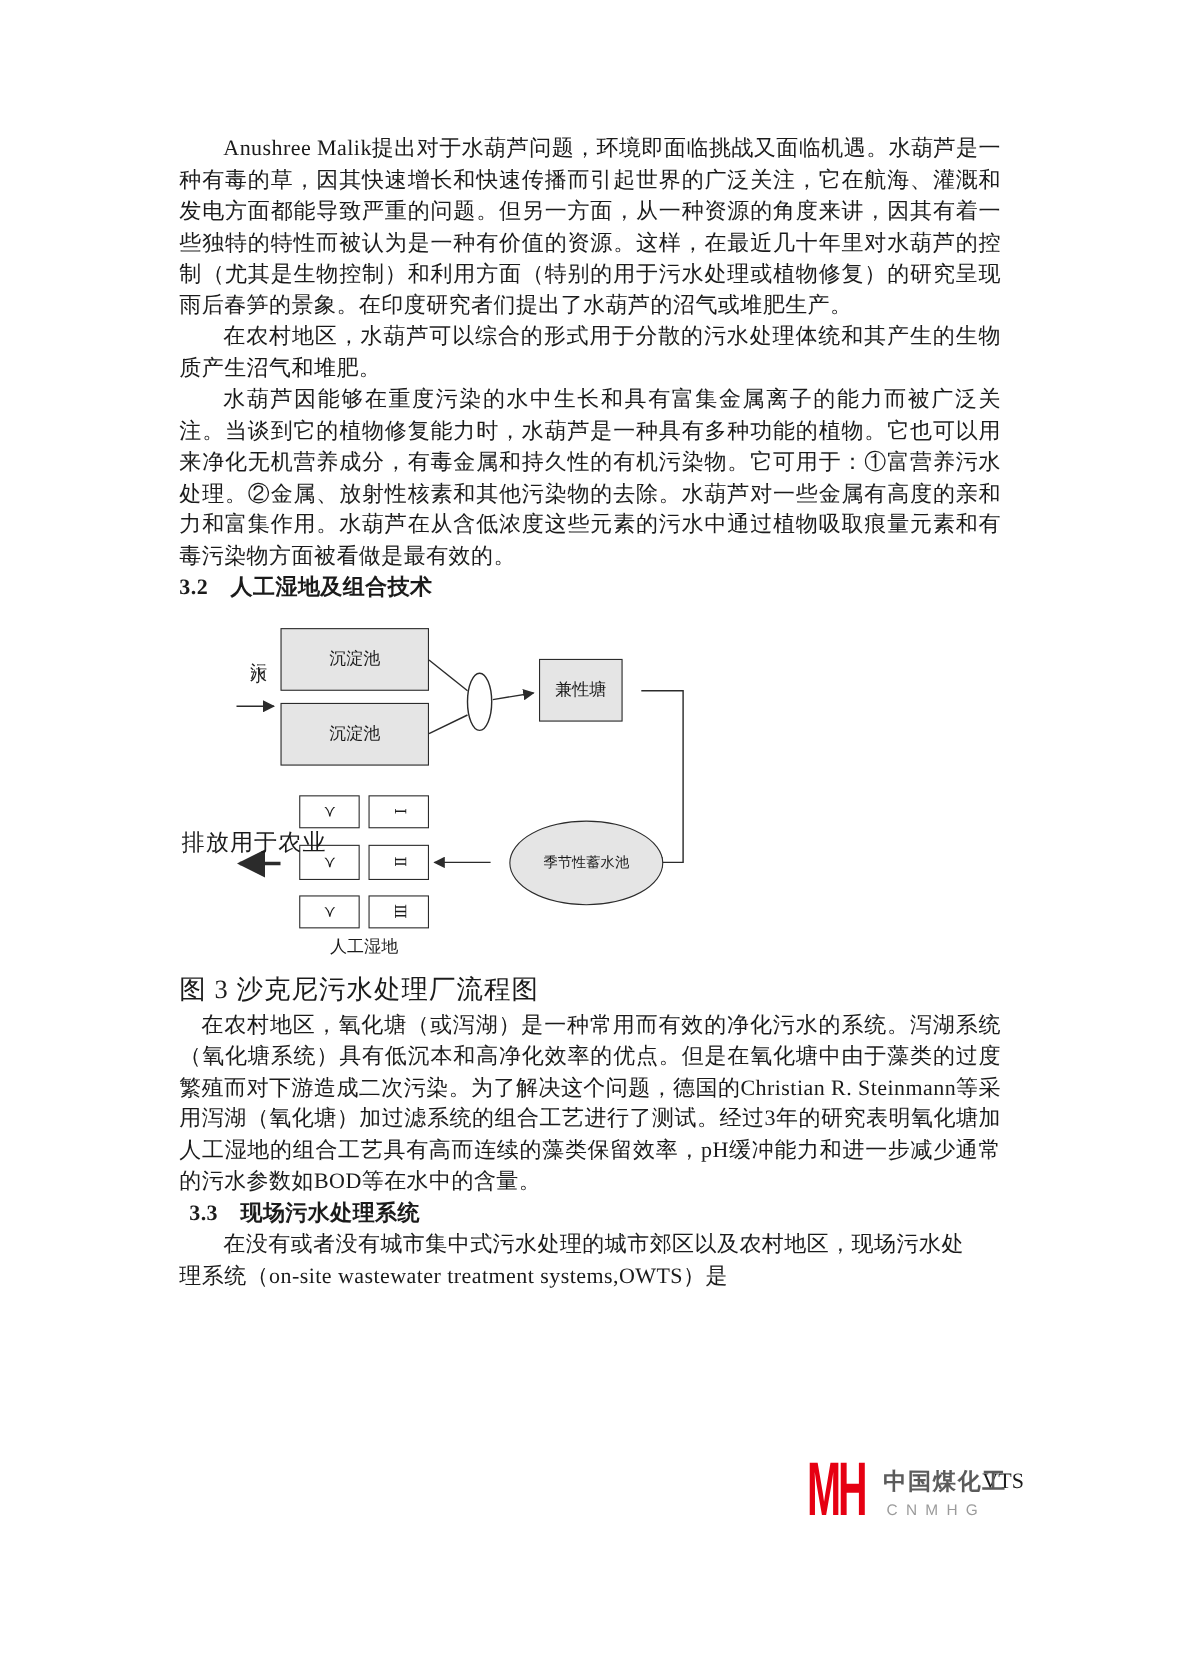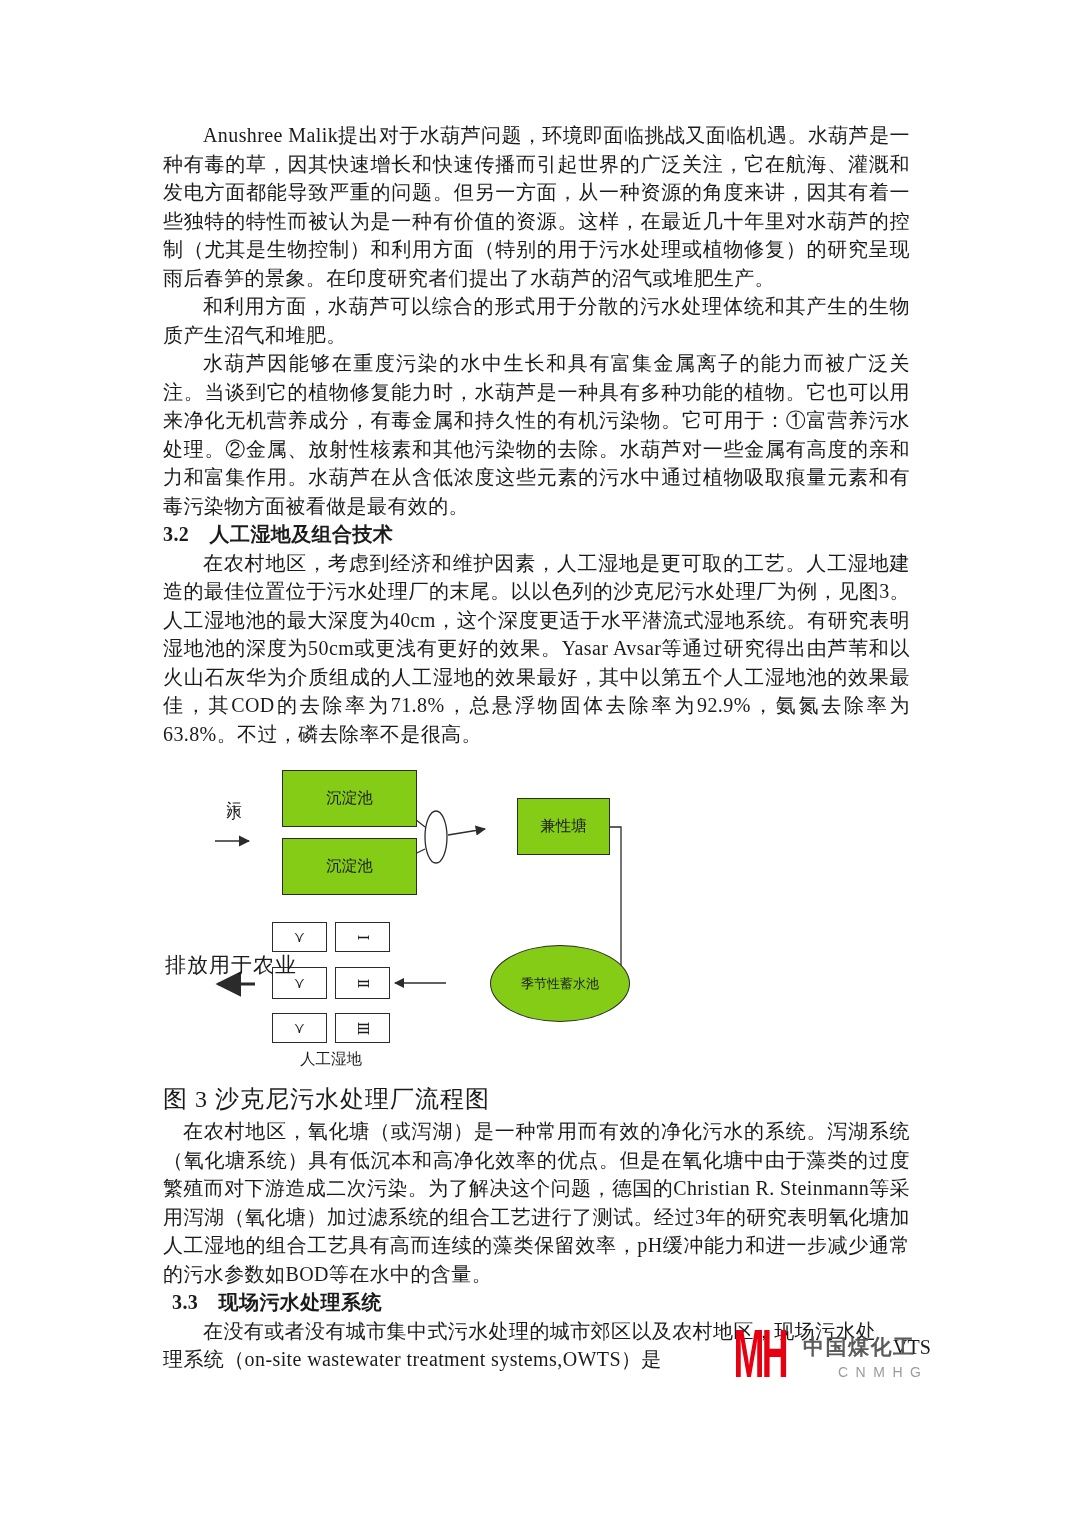--- a/index.html
+++ b/index.html
@@ -38,24 +38,23 @@
   .diagram {
     position:relative;
     width:747px; height:310px;
     margin-top:17px;
     font-size:15.5px;
   }
   .diagram svg.connectors { position:absolute; left:0; top:0; z-index:1; }
   .dg-box {
     position:absolute;
     border:1.3px solid #2b2b2b;
-    background:#84cc16;
+    background:#e5e5e5;
     display:flex; align-items:center; justify-content:center;
     z-index:2;
-    margin-left:27px;
   }
   .dg-ellipse { border-radius:50%; }
   .dg-cell {
     position:absolute;
     border:1.2px solid #2b2b2b;
     background:#ffffff;
     display:flex; align-items:center; justify-content:center;
     font-size:13px;
     z-index:2;
   }
@@ -82,41 +81,40 @@
   .logo-name {
     position:absolute; left:803px; top:1333px;
     font-family:"Liberation Sans","DejaVu Sans",sans-serif;
     font-size:21px; font-weight:700; color:#5b5b5b;
     letter-spacing:1.5px; z-index:9; white-space:nowrap;
   }
   .logo-sub {
     position:absolute; left:806px; top:1364px;
     font-family:"Liberation Sans","DejaVu Sans",sans-serif;
     font-size:14px; color:#9b9b9b;
-    letter-spacing:7.5px; z-index:9; white-space:nowrap;margin-left:32px;
+    letter-spacing:7.5px; z-index:9; white-space:nowrap;
   }
   .vts-fragment {
     position:absolute; left:877px; top:1336px;
     font-size:20px; z-index:3;margin-left:16px;
   }
 </style>
 </head>
 <body>
 
 <div class="page">
 
   <div class="content">
 
     <p class="para">Anushree Malik提出对于水葫芦问题，环境即面临挑战又面临机遇。水葫芦是一种有毒的草，因其快速增长和快速传播而引起世界的广泛关注，它在航海、灌溉和发电方面都能导致严重的问题。但另一方面，从一种资源的角度来讲，因其有着一些独特的特性而被认为是一种有价值的资源。这样，在最近几十年里对水葫芦的控制（尤其是生物控制）和利用方面（特别的用于污水处理或植物修复）的研究呈现雨后春笋的景象。在印度研究者们提出了水葫芦的沼气或堆肥生产。</p>
-    <p class="para">和利用方面，水葫芦可以综合的形式用于分散的污水处理体统和其产生的生物质产生沼气和堆肥。</p>
+    <p class="para">在农村地区，水葫芦可以综合的形式用于分散的污水处理体统和其产生的生物质产生沼气和堆肥。</p>
     <p class="para">水葫芦因能够在重度污染的水中生长和具有富集金属离子的能力而被广泛关注。当谈到它的植物修复能力时，水葫芦是一种具有多种功能的植物。它也可以用来净化无机营养成分，有毒金属和持久性的有机污染物。它可用于：①富营养污水处理。②金属、放射性核素和其他污染物的去除。水葫芦对一些金属有高度的亲和力和富集作用。水葫芦在从含低浓度这些元素的污水中通过植物吸取痕量元素和有毒污染物方面被看做是最有效的。</p>
 
     <h3 class="heading">3.2　人工湿地及组合技术</h3>
 
-    <p class="para">在农村地区，考虑到经济和维护因素，人工湿地是更可取的工艺。人工湿地建造的最佳位置位于污水处理厂的末尾。以以色列的沙克尼污水处理厂为例，见图3。人工湿地池的最大深度为40cm，这个深度更适于水平潜流式湿地系统。有研究表明湿地池的深度为50cm或更浅有更好的效果。Yasar Avsar等通过研究得出由芦苇和以火山石灰华为介质组成的人工湿地的效果最好，其中以第五个人工湿地池的效果最佳，其COD的去除率为71.8%，总悬浮物固体去除率为92.9%，氨氮去除率为63.8%。不过，磷去除率不是很高。</p>
 
     <div class="diagram">
 
       <svg class="connectors" width="747" height="310" viewBox="0 0 747 310">
         <defs>
           <marker id="arrow" viewBox="0 0 10 10" refX="9" refY="5" markerWidth="8" markerHeight="8" orient="auto-start-reverse">
             <path d="M0,0 L10,5 L0,10 z" fill="#2b2b2b"></path>
           </marker>
         </defs>
 
@@ -132,21 +130,21 @@
 
         <line x1="283" y1="218" x2="232" y2="218" stroke="#2b2b2b" stroke-width="1.3" marker-end="url(#arrow)"></line>
 
         <line x1="92" y1="219" x2="55" y2="219" stroke="#2b2b2b" stroke-width="3.2" marker-end="url(#arrow)"></line>
       </svg>
 
       <div class="dg-label inflow-label">污水</div>
 
       <div class="dg-box" style="left:92px; top:5px; width:135px; height:57px;">沉淀池</div>
       <div class="dg-box" style="left:92px; top:73px; width:135px; height:57px;">沉淀池</div>
-      <div class="dg-box" style="left:327px; top:33px; width:93px; height:57px;">兼性塘</div>
+      <div class="dg-box" style="left:327px; top:33px; width:76px; height:57px;">兼性塘</div>
 
       <div class="dg-box dg-ellipse" style="left:300px; top:180px; width:140px; height:77px; font-size:13px;">季节性蓄水池</div>
 
       <div class="dg-cell" style="left:109px; top:157px; width:55px; height:30px;">
         <span class="sym-rot">≻</span>
       </div>
       <div class="dg-cell" style="left:172px; top:157px; width:55px; height:30px;">
         <span class="sym-rot">Ⅰ</span>
       </div>
       <div class="dg-cell" style="left:109px; top:202px; width:55px; height:32px;">

